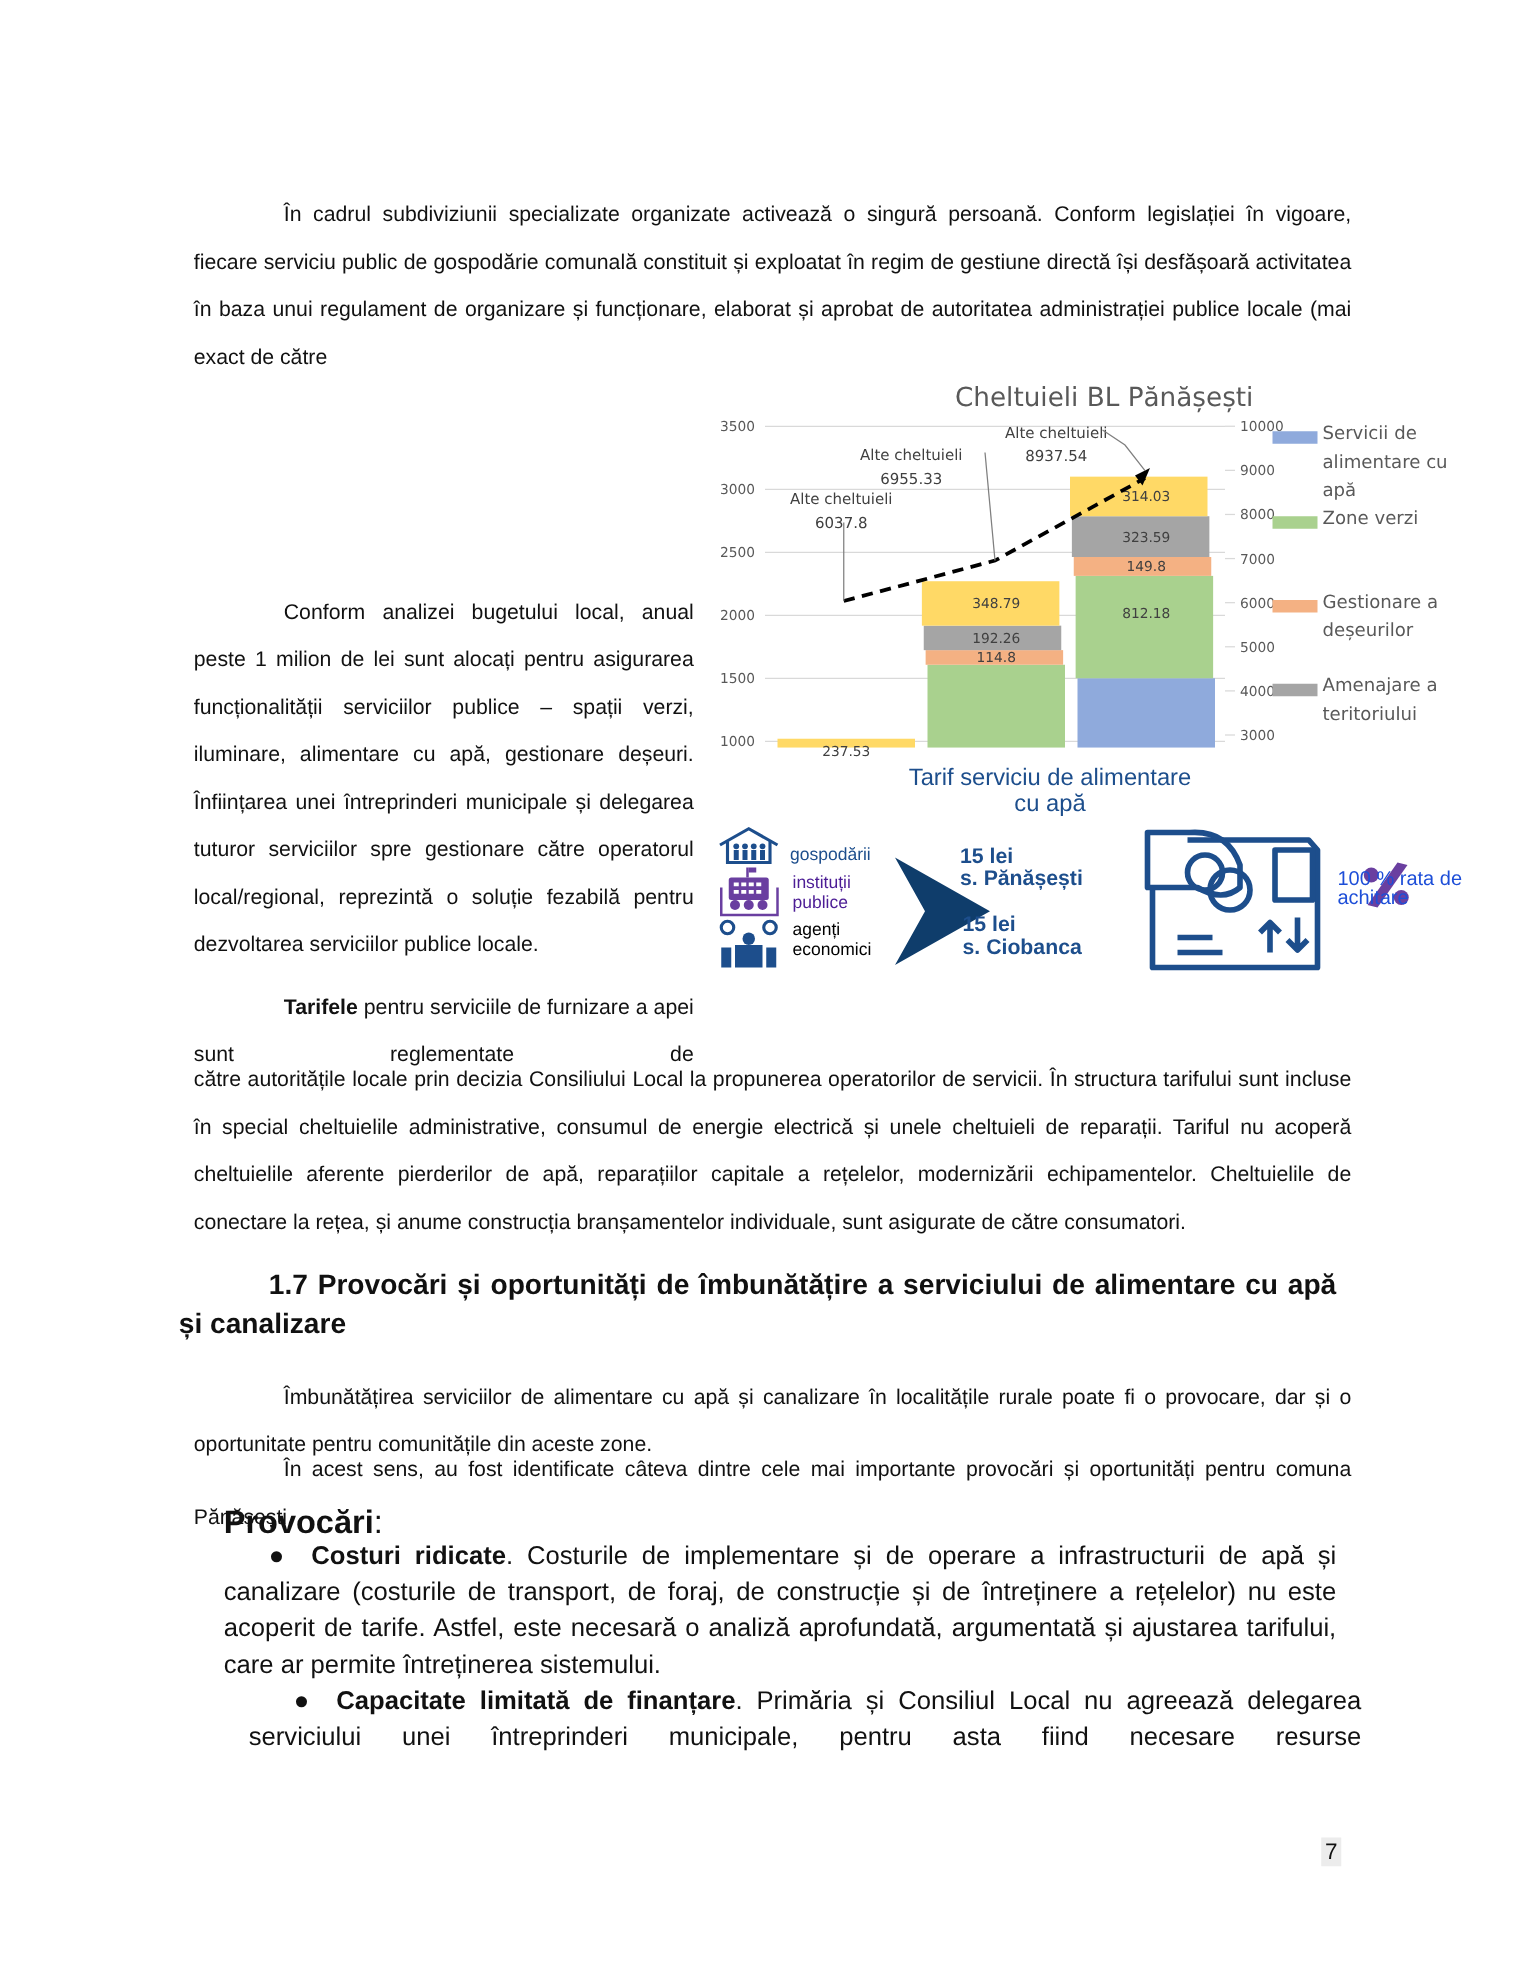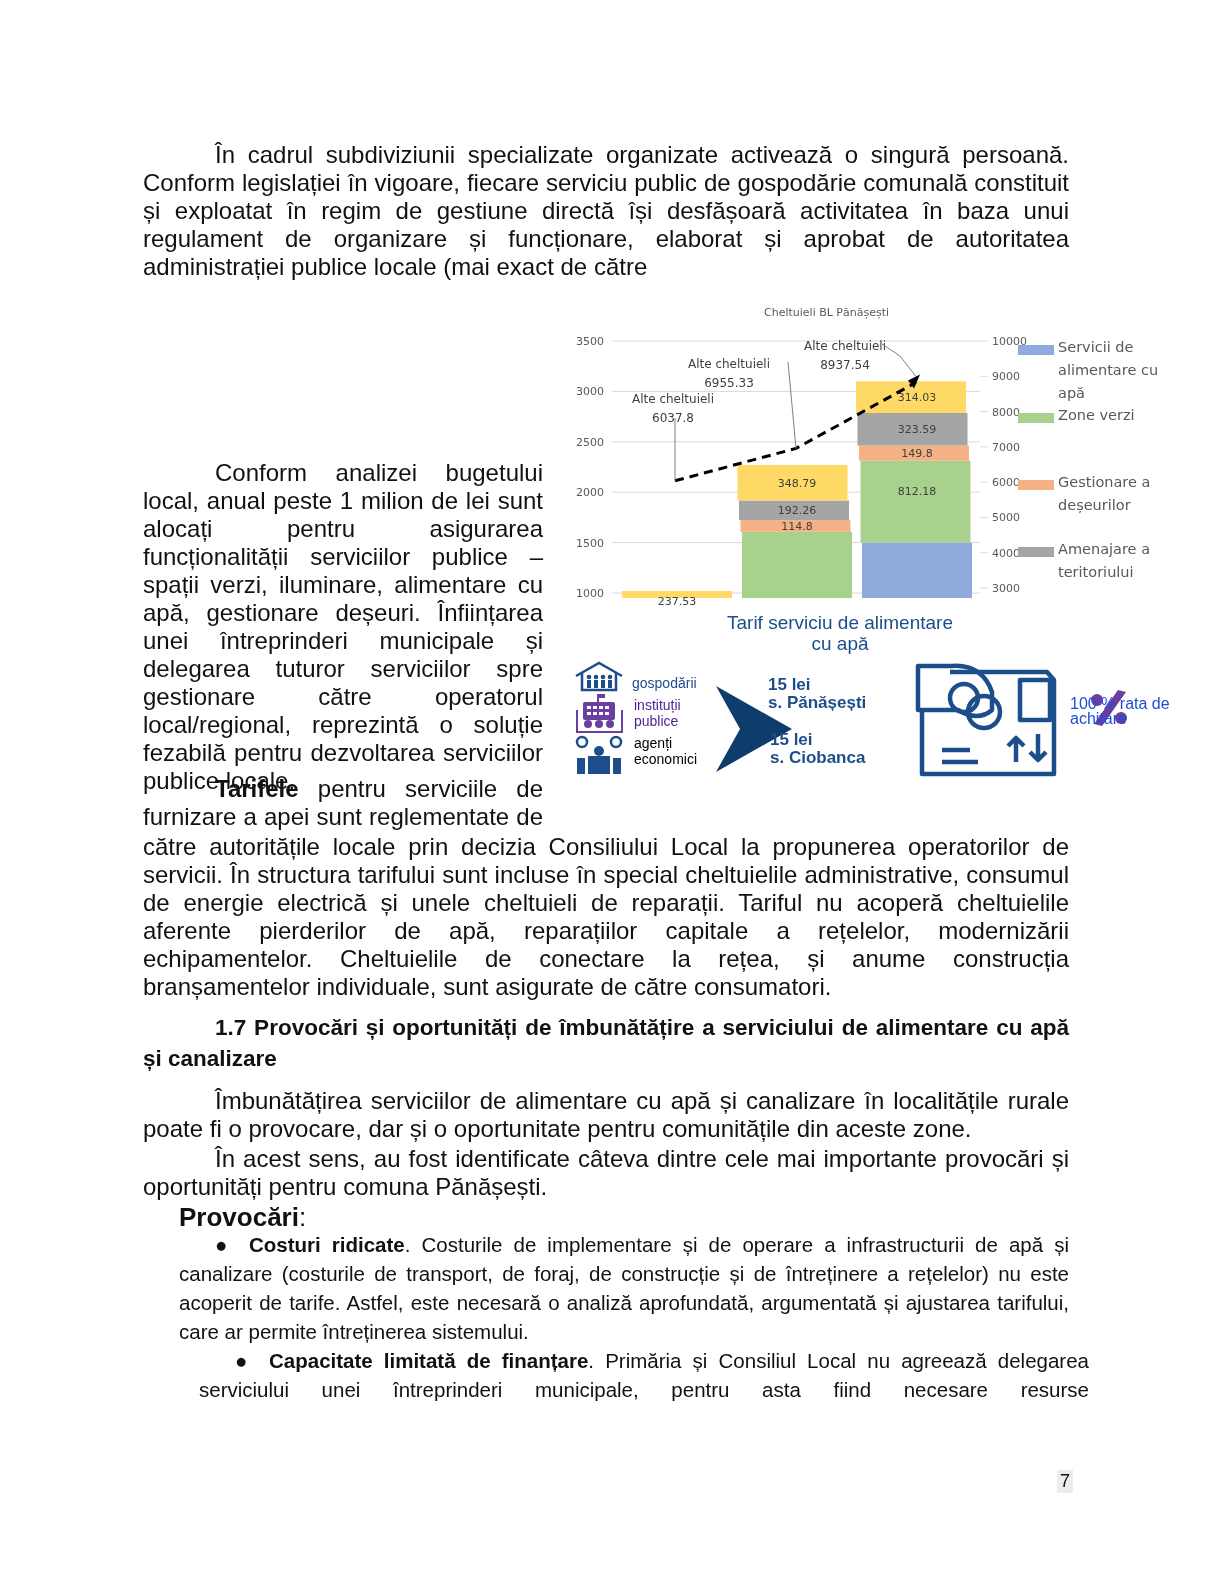--- a/index.html
+++ b/index.html
@@ -1,20 +1,20 @@
 <!DOCTYPE html>
 <html><head>
 <meta charset="utf-8">
 <style>
   html, body { margin: 0; padding: 0; background: #ffffff; }
   body { width: 1224px; height: 1584px; position: relative; overflow: hidden;
          font-family: "Liberation Sans", sans-serif; color: #111; }
   .page { position: absolute; left: 0; top: 0; width: 1224px; height: 1584px; }
 
-  .para { position: absolute; font-size: 24px; line-height: 28px; text-align: justify; margin: 0; }
+  .para { position: absolute; font-size: 17px; line-height: 38px; text-align: justify; margin: 12px; }
   .full { left: 143px; width: 926px; }
   .narrow { left: 143px; width: 400px; }
   .indent { text-indent: 72px; }
   .justify-last { text-align-last: justify; }
   b { font-weight: bold; }
 
   #p1 { top: 141px; }
   #p1-cont { top: 257px; }
   #p2 { top: 459px; }
   #p3 { top: 775px; }
@@ -30,21 +30,21 @@
   .bullet-para .dot { display: inline-block; width: 70px; padding-left: 36px; box-sizing: border-box; }
   #b1 { top: 1231px; }
   #b2 { top: 1347px; margin-left: 20px; }
 
   #page-number { position: absolute; left: 1057px; top: 1470px; font-size: 18px; background: #ececec;
                  padding: 1px 3px; }
 
   
   #chart-wrap { position: absolute; left: 560px; top: 300px; width: 620px; height: 308px; overflow: hidden; }
   #chart-title { position: absolute; left: 204px; top: 6px; font-family: "DejaVu Sans", sans-serif;
-                 font-size: 11px; color: #595959; }
+                 font-size: 21px; color: #595959; }
   .legend { position: absolute; left: 458px; font-family: "DejaVu Sans", sans-serif; font-size: 14.5px;
             color: #595959; line-height: 23px; width: 160px; }
   .legend .sw { position: absolute; left: 0; top: 5px; width: 36px; height: 10px; }
   .legend .lt { position: absolute; left: 40px; top: -4px; width: 120px; }
 
   
   #info-title { position: absolute; left: 640px; top: 612px; width: 400px; text-align: center; font-size: 19px;
                 font-weight: normal; color: #1d4e8c; line-height: 21px; }
   .cust-label { position: absolute; font-size: 14px; line-height: 16px; }
   .tariff { position: absolute; font-size: 17px; font-weight: bold; color: #1d4e8c; 

